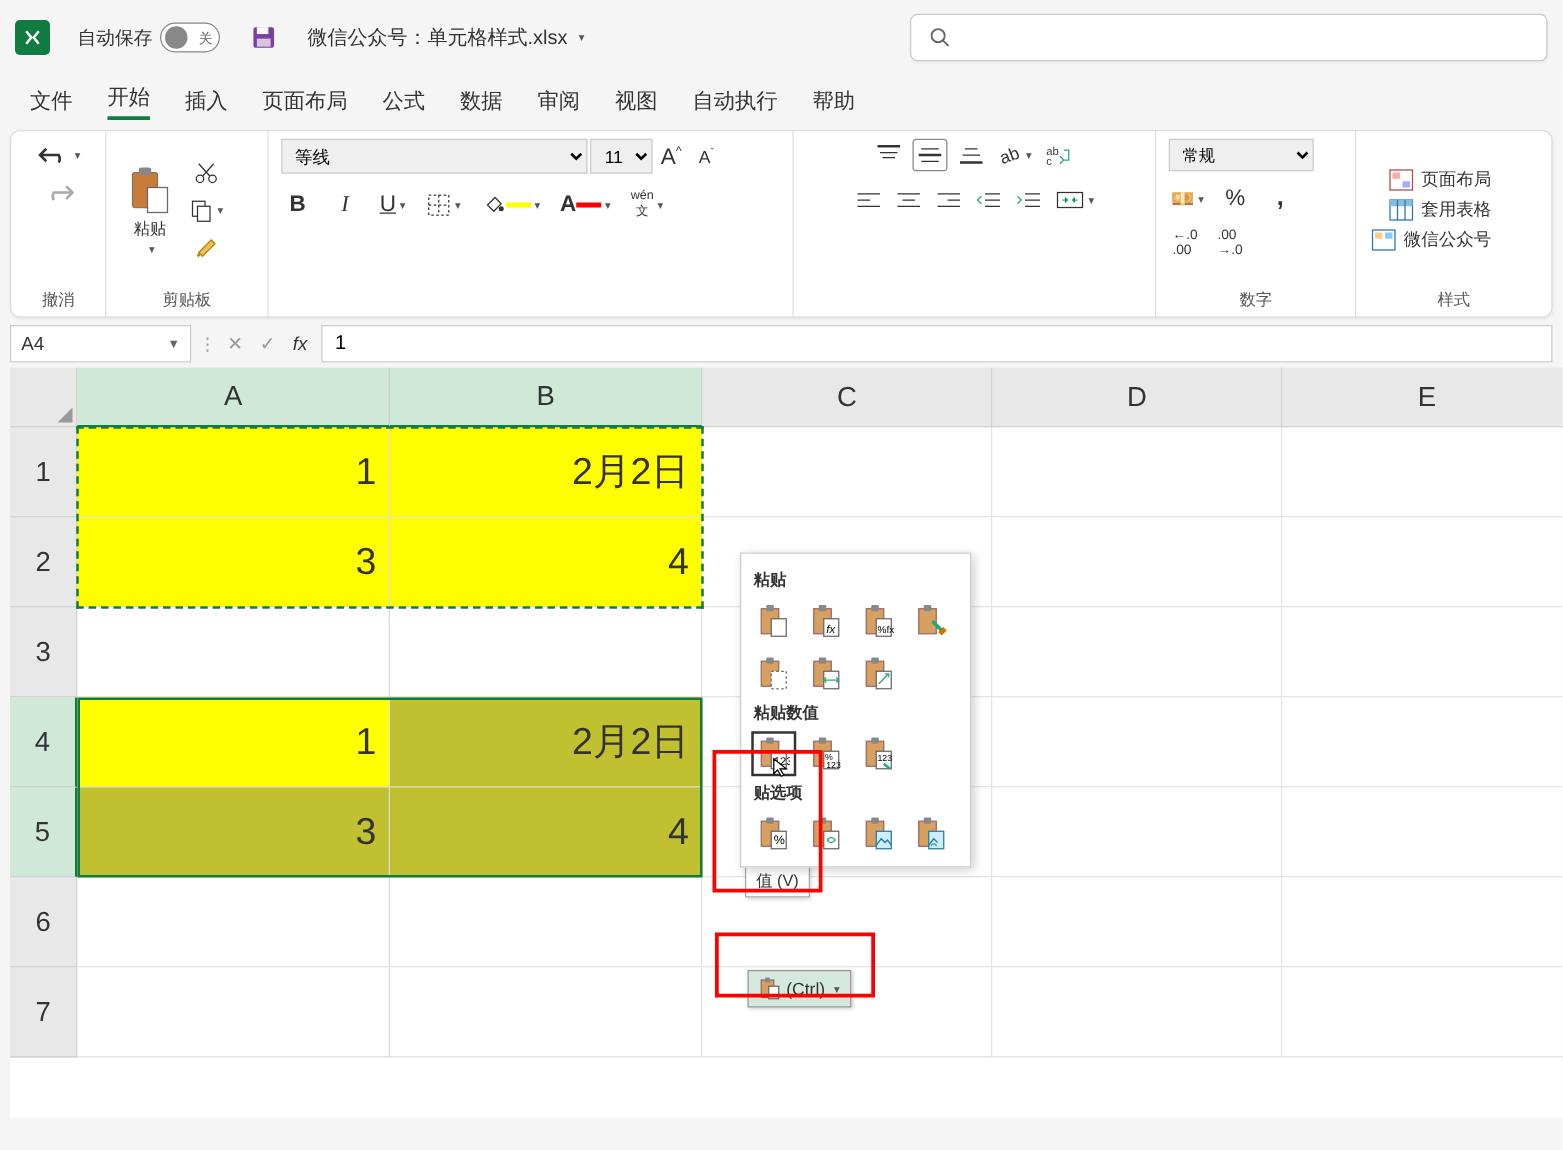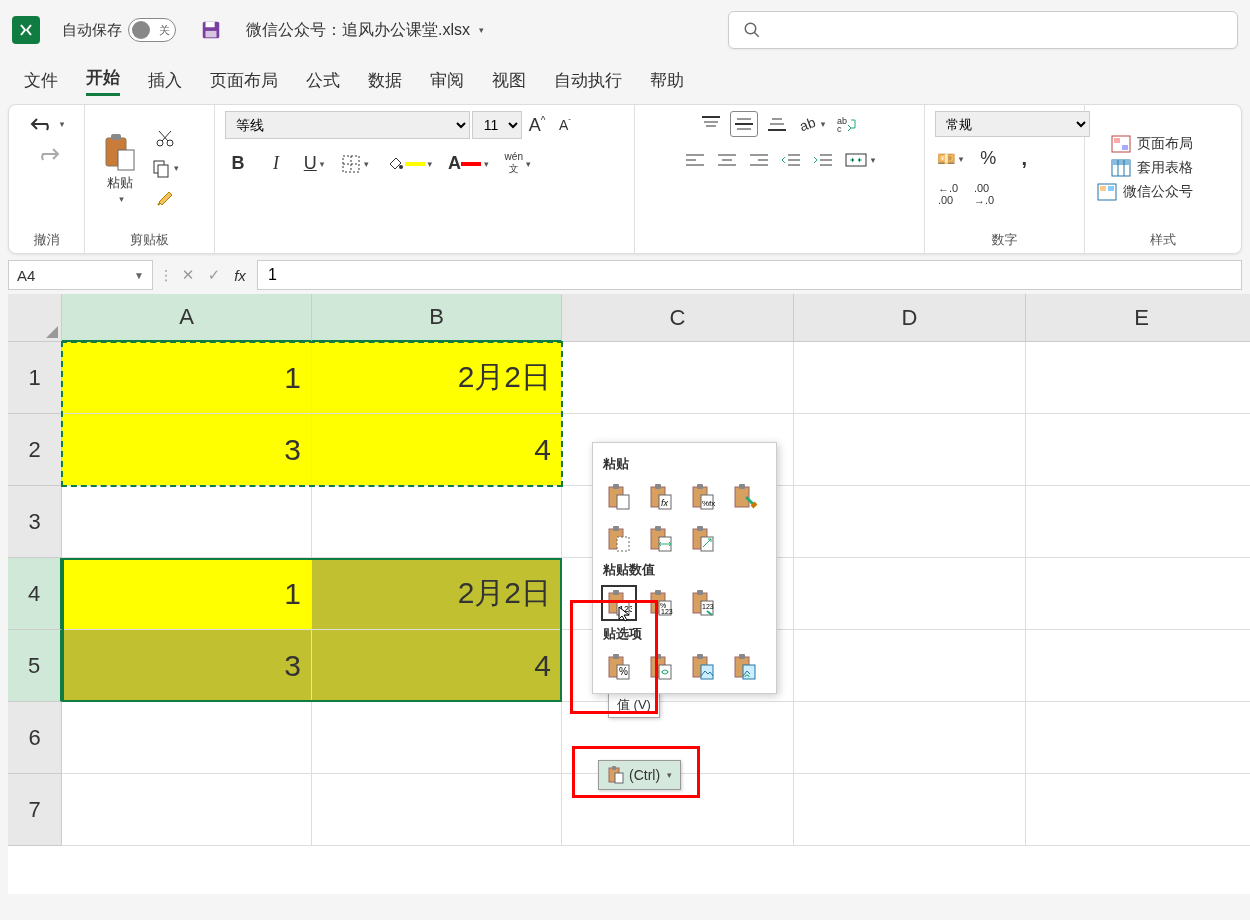--- a/index.html
+++ b/index.html
@@ -9,21 +9,21 @@
 .autosave { display: flex; align-items: center; gap: 6px; font-size: 15px; }
 .toggle { width: 48px; height: 24px; border: 1px solid #888; border-radius: 12px; background: #fff; position: relative; display: flex; align-items: center; }
 .toggle-knob { width: 18px; height: 18px; background: #888; border-radius: 50%; margin-left: 3px; }
 .toggle-label { font-size: 11px; position: absolute; right: 5px; color: #666; }
 .save-icon { width: 22px; height: 22px; }
 .filename { font-size: 16px; display: flex; align-items: center; gap: 6px; }
 .searchbox { margin-left: auto; width: 510px; height: 38px; border: 1px solid #ccc; border-radius: 6px; background: #fff; display: flex; align-items: center; padding: 0 14px; gap: 10px; box-shadow: 0 1px 2px rgba(0,0,0,0.05); }
 .searchbox input { border: none; outline: none; flex: 1; font-size: 15px; background: transparent; }
 .tabbar { height: 40px; display: flex; align-items: center; gap: 28px; padding: 0 24px; font-size: 17px; }
 .tab { cursor: pointer; padding: 2px 0; }
-.tab.active { font-weight: bold; border-bottom: 3px solid #107c41; padding-bottom: 4px; }
+.tab.active { font-weight: normal; border-bottom: 3px solid #107c41; padding-bottom: 4px; }
 .ribbon { background: #fff; border: 1px solid #ddd; border-radius: 8px; margin: 4px 8px 4px 8px; display: flex; height: 150px; box-shadow: 0 1px 3px rgba(0,0,0,0.08); }
 .ribbon-group { border-right: 1px solid #e0e0e0; padding: 6px 10px 4px 10px; display: flex; flex-direction: column; position: relative; }
 .ribbon-group:last-child { border-right: none; }
 .group-body { flex: 1; display: flex; align-items: center; gap: 4px; }
 .group-label { text-align: center; font-size: 13px; color: #555; padding-top: 6px; position: relative; font-family: Liberation Serif, serif; }
 .vcol { display: flex; flex-direction: column; gap: 4px; align-items: center; }
 .btn { display: flex; align-items: center; justify-content: center; padding: 2px; cursor: pointer; border-radius: 3px; min-width: 26px; min-height: 26px; }
 .btn-big { flex-direction: column; gap: 2px; font-size: 13px; min-width: 50px; }
 .dropdown-arrow { font-size: 9px; color: #555; margin-left: 3px; }
 .font-name { width: 245px; height: 28px; border: 1px solid #ccc; font-size: 14px; padding: 0 6px; }
@@ -48,24 +48,24 @@
 .cell { position: absolute; border-right: 1px solid #ddd; border-bottom: 1px solid #ddd; display: flex; align-items: center; justify-content: flex-end; padding: 0 10px; font-size: 30px; background: #fff; }
 .yellow { background: #ffff00; }
 .olive { background: #c0c030; }
 .marching { outline: 2px dashed #107c41; outline-offset: -1px; }
 .sel-border { position: absolute; border: 2px solid #107c41; pointer-events: none; }
 .paste-menu { position: absolute; background: #fff; border: 1px solid #ccc; box-shadow: 2px 2px 8px rgba(0,0,0,0.2); padding: 8px; font-size: 13px; z-index: 100; }
 .paste-menu h4 { font-size: 13px; font-weight: bold; margin: 4px 0 6px 2px; }
 .paste-icons { display: flex; gap: 6px; flex-wrap: wrap; width: 180px; }
 .picon { width: 36px; height: 36px; border: 1px solid transparent; display: flex; align-items: center; justify-content: center; cursor: pointer; position: relative; }
 .picon.hot { border: 2px solid #333; }
-.tooltip { position: absolute; background: #fff; border: 1px solid #aaa; padding: 3px 8px; font-size: 13px; white-space: nowrap; box-shadow: 1px 1px 4px rgba(0,0,0,0.2); margin-left: 12px; }
+.tooltip { position: absolute; background: #fff; border: 1px solid #aaa; padding: 3px 8px; font-size: 13px; white-space: nowrap; box-shadow: 1px 1px 4px rgba(0,0,0,0.2); }
 .ctrl-badge { position: absolute; background: #d5e8de; border: 1px solid #999; padding: 4px 8px; font-size: 14px; display: flex; align-items: center; gap: 4px; box-shadow: 1px 1px 3px rgba(0,0,0,0.2); }
 .redbox { position: absolute; border: 3px solid #ff0000; pointer-events: none; z-index: 200; }
-.number-format { width: 155px; height: 26px; border: 1px solid #ccc; font-size: 13px; padding: 0 6px; }
+.number-format { width: 116px; height: 26px; border: 1px solid #ccc; font-size: 13px; padding: 0 6px; }
 .styles-col { display: flex; flex-direction: column; gap: 2px; font-size: 14px; }
 .styles-col .row { gap: 6px; align-items: center; cursor: pointer; padding: 2px; }
 svg { display: block; }
 </style>
 </head>
 <body>
 
 <div class="titlebar">
   <div class="excel-logo">
     <svg width="18" height="18" viewBox="0 0 18 18">
@@ -81,21 +81,21 @@
     </div>
   </div>
   <div class="btn">
     <svg class="save-icon" viewBox="0 0 24 24">
         <rect x="3" y="3" width="18" height="18" rx="2" fill="#7b3fa0"></rect>
         <rect x="6" y="3" width="10" height="6" fill="#fff"></rect>
         <rect x="6" y="13" width="12" height="7" fill="#fff" opacity="0.7"></rect>
       </svg>
   </div>
   <div class="filename">
-    <span>微信公众号：追风办公课堂.xlsx</span>
+    <span>微信公众号：单元格样式.xlsx</span>
     <span class="dropdown-arrow">▾</span>
   </div>
   <div class="searchbox">
     <svg width="18" height="18" viewBox="0 0 24 24">
         <circle cx="10" cy="10" r="7" stroke="#666" stroke-width="2" fill="none"></circle>
         <line x1="15" y1="15" x2="21" y2="21" stroke="#666" stroke-width="2"></line>
       </svg>
   </div>
 </div>
 
@@ -576,21 +576,21 @@
             <rect x="11" y="12" width="12" height="14" fill="#cef" stroke="#27a"></rect>
             <path d="M13 24 A2 2 0 0 1 17 24" stroke="#2a7" fill="none"></path>
             <path d="M11 23 L15 18 L18 21" stroke="#27a" fill="none"></path>
           </svg>
         </div>
     </div>
   </div>
 
   <div class="tooltip" style="left:588px;top:398px">值 (V)</div>
 
-  <div class="ctrl-badge" style="left:590px;top:466px">
+  <div class="ctrl-badge" style="left:590px;top:482px">
     <svg width="18" height="20">
         <rect x="2" y="3" width="10" height="14" fill="#d8a060" stroke="#966"></rect>
         <rect x="5" y="1" width="4" height="4" rx="1" fill="#888"></rect>
         <rect x="8" y="8" width="8" height="10" fill="#fff" stroke="#666"></rect>
       </svg>
     <span>(Ctrl)</span>
     <span class="dropdown-arrow">▾</span>
   </div>
 
   <div class="redbox" style="left:562px;top:306px;width:88px;height:114px"></div>

